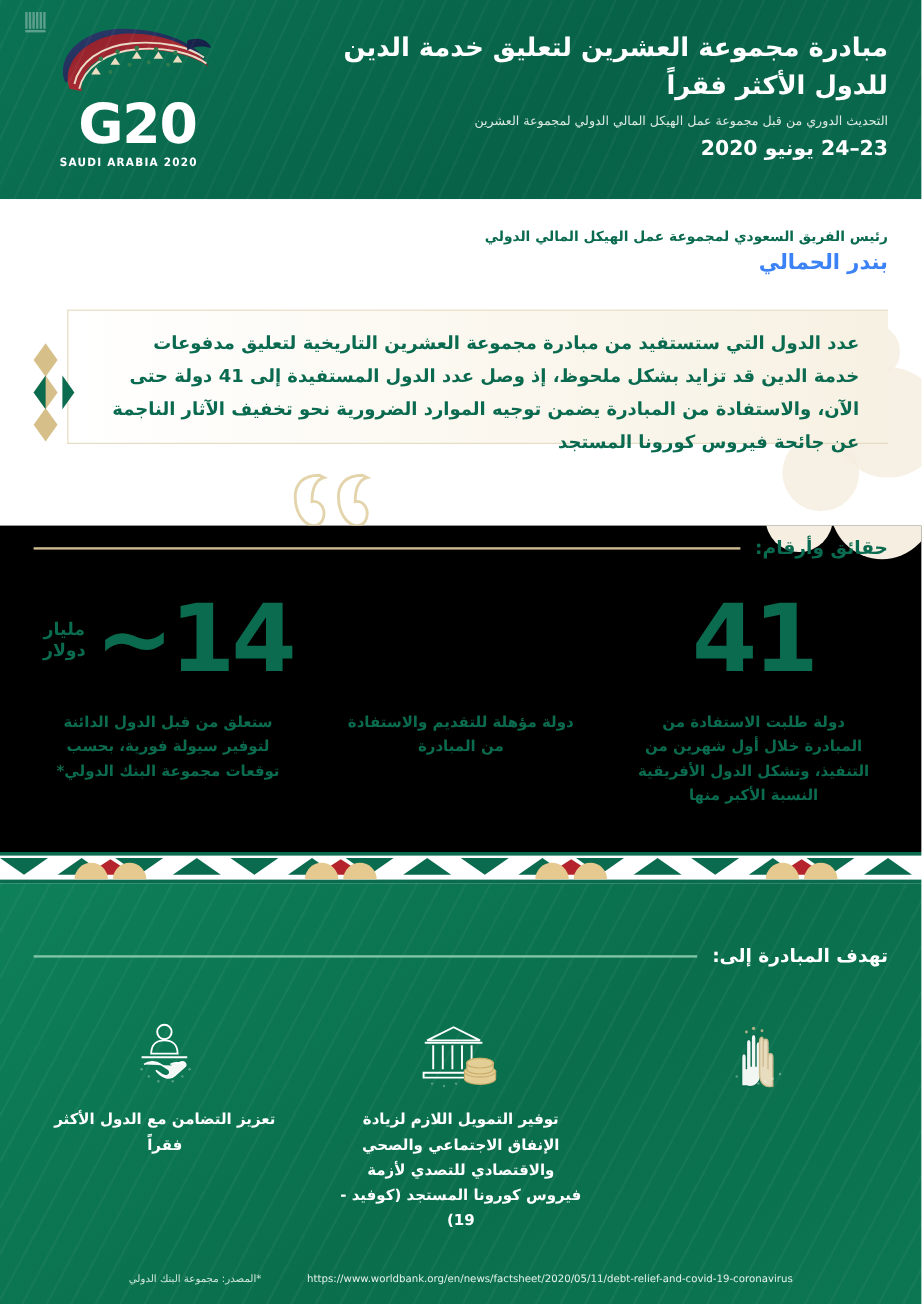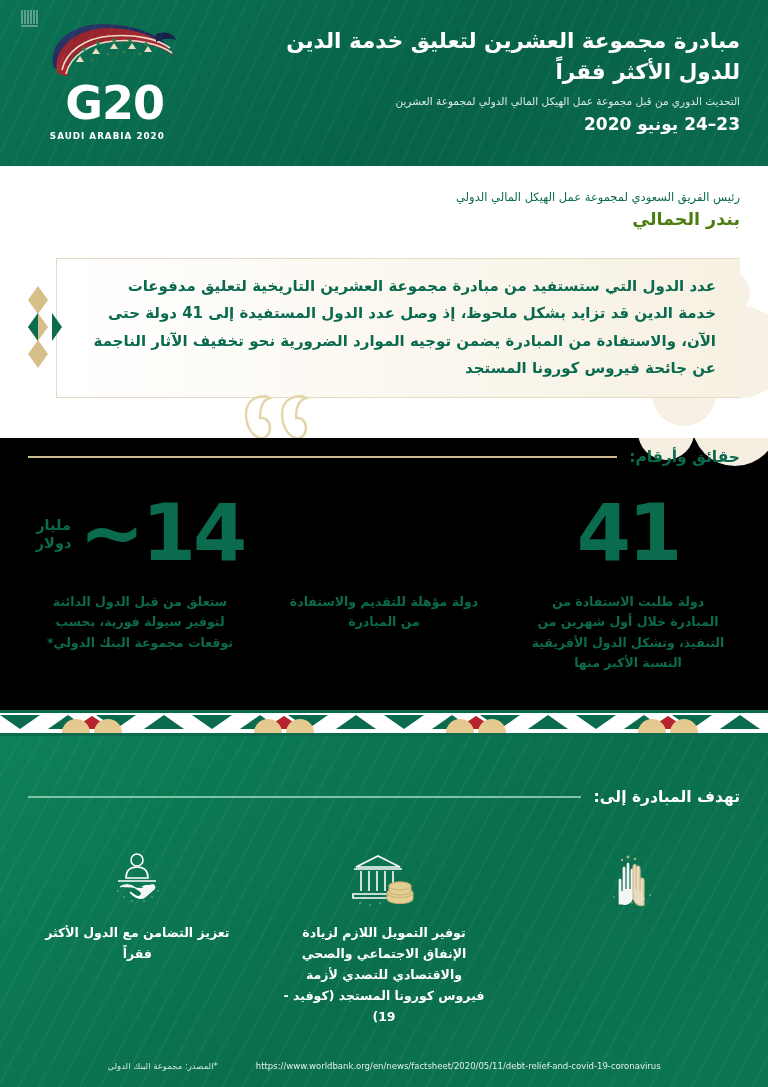--- a/index.html
+++ b/index.html
@@ -65,25 +65,25 @@
   .blob{
     position:absolute; border-radius:50%; background:#f6efe1; opacity:.85;
   }
   .blob.b1{ width:92px;height:92px; right:-18px; top:140px; }
   .blob.b2{ width:64px;height:64px; right:52px; top:196px; }
   .blob.b3{ width:46px;height:46px; right:18px; top:104px; }
 
   .speaker{
     position:absolute; right:28px; top:24px; text-align:right; direction:rtl; z-index:3;
   }
-  .speaker-role{ color:#0a6a4f; font-size:11.5px; font-weight:400; letter-spacing:0; }
-  .speaker-name{ color:#4d7c0f; font-size:17.5px; font-weight:700; margin-top:5px; }
+  .speaker-role{ color:#0a6a4f; font-size:11.5px; font-weight:700; letter-spacing:0; }
+  .speaker-name{ color:#3b82f6; font-size:17.5px; font-weight:700; margin-top:5px; }
 
   .quotebox{
-    position:absolute; left:56px; right:28px; top:92px; height:140px;
+    position:absolute; left:56px; right:28px; top:92px; height:112px;
     background:linear-gradient(90deg,#ffffff 0%,#fbf7ee 55%,#f7f1e3 100%);
     border:1px solid #e6dcc2; border-right:none;
     z-index:2;
   }
   .quotebox-inner{
     padding:14px 24px 10px 28px; direction:rtl; text-align:right;
     color:#0a6a4f; font-size:15px; font-weight:700; line-height:1.82;
   }
   .ornament{
     position:absolute; left:22px; top:118px; width:46px; height:86px; z-index:4;

